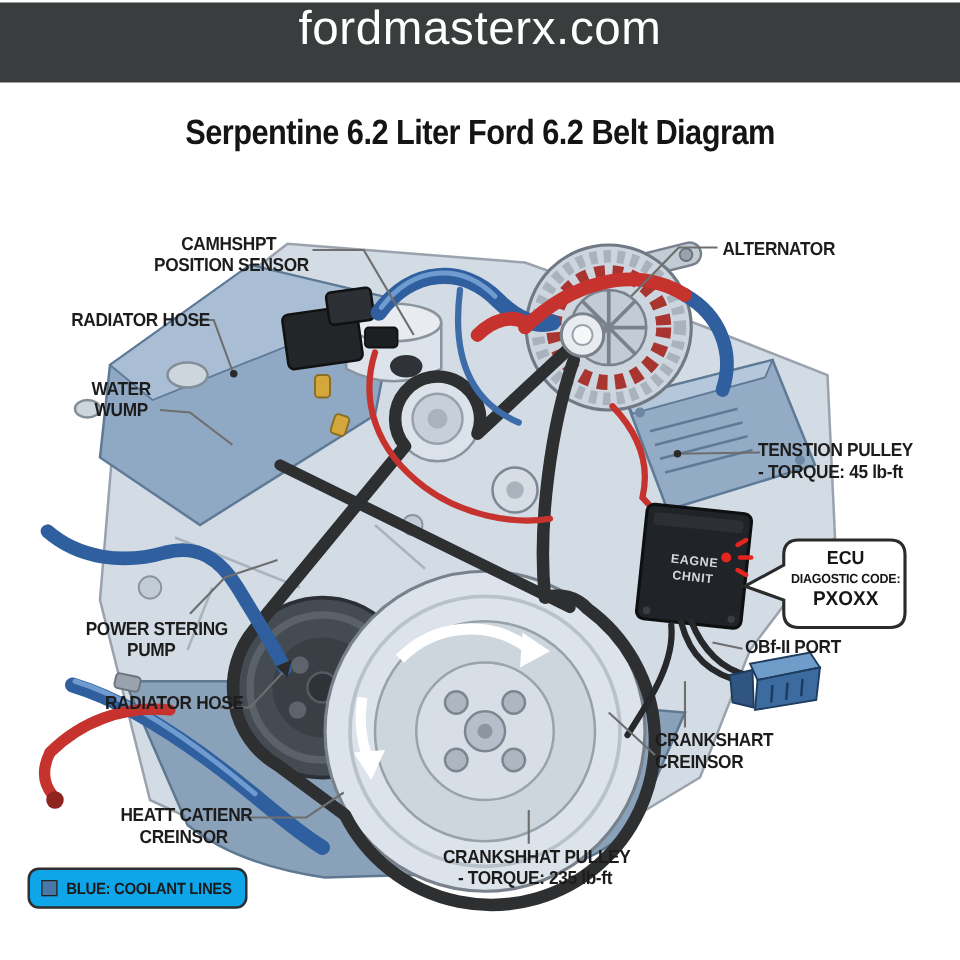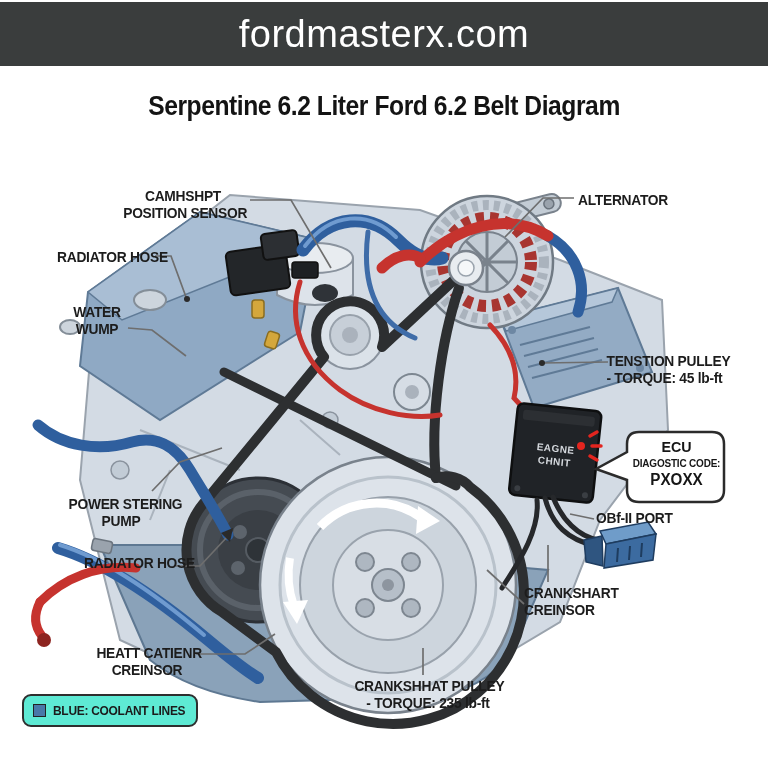--- a/index.html
+++ b/index.html
@@ -2,21 +2,21 @@
 <html><head>
 <meta charset="utf-8">
 <style>
   html,body{margin:0;padding:0;}
   body{
     width:768px;height:768px;position:relative;overflow:hidden;
     background:#ffffff;font-family:"Liberation Sans",sans-serif;
   }
   .header{
     position:absolute;left:0;top:2px;width:768px;height:64px;
-    background:#3a3d3d;color:#fff;display:flex;align-items:center;justify-content:center;
+    background:#3a3d3d;color:#fff;display:flex;justify-content:center;
     font-size:38px;letter-spacing:.5px;font-weight:400;
   }
   .title{
     position:absolute;left:0;top:90px;width:768px;text-align:center;
     font-size:28px;font-weight:bold;color:#141414;letter-spacing:-.5px;
     transform:scaleX(.88);transform-origin:50% 0;
   }
   svg.stage{position:absolute;left:0;top:0;}
   .lbl{
     position:absolute;font-weight:bold;font-size:15px;line-height:17px;
@@ -26,21 +26,21 @@
   .lbl.l{text-align:left;transform:scaleX(.92);transform-origin:0 0;}
   .ecu-text{
     position:absolute;left:629px;top:438px;width:95px;text-align:center;color:#161616;
     transform:scaleX(.95);transform-origin:50% 0;
   }
   .ecu-title{font-size:15px;font-weight:bold;line-height:18px;}
   .ecu-sub{font-size:10.5px;font-weight:bold;line-height:14px;letter-spacing:-.2px;}
   .ecu-code{font-size:16px;font-weight:bold;line-height:19px;}
   .legend{
     position:absolute;left:22px;top:694px;width:176px;
-    border:2px solid #2e2e2e;border-radius:9px;background:#5eead4;
+    border:2px solid #2e2e2e;border-radius:9px;background:#0ea5e9;
     padding:6px 9px;box-sizing:border-box;
   }
   .legend-row{display:flex;align-items:center;height:17px;}
   .sw{width:13px;height:13px;border:1.5px solid #222;box-sizing:border-box;margin-right:7px;flex:none;}
   .legend-label{font-size:13px;font-weight:bold;color:#1b1b1b;letter-spacing:-.3px;white-space:nowrap;transform:scaleX(.92);transform-origin:0 50%;}
 </style>
 </head>
 <body>
 
 <div class="header">

